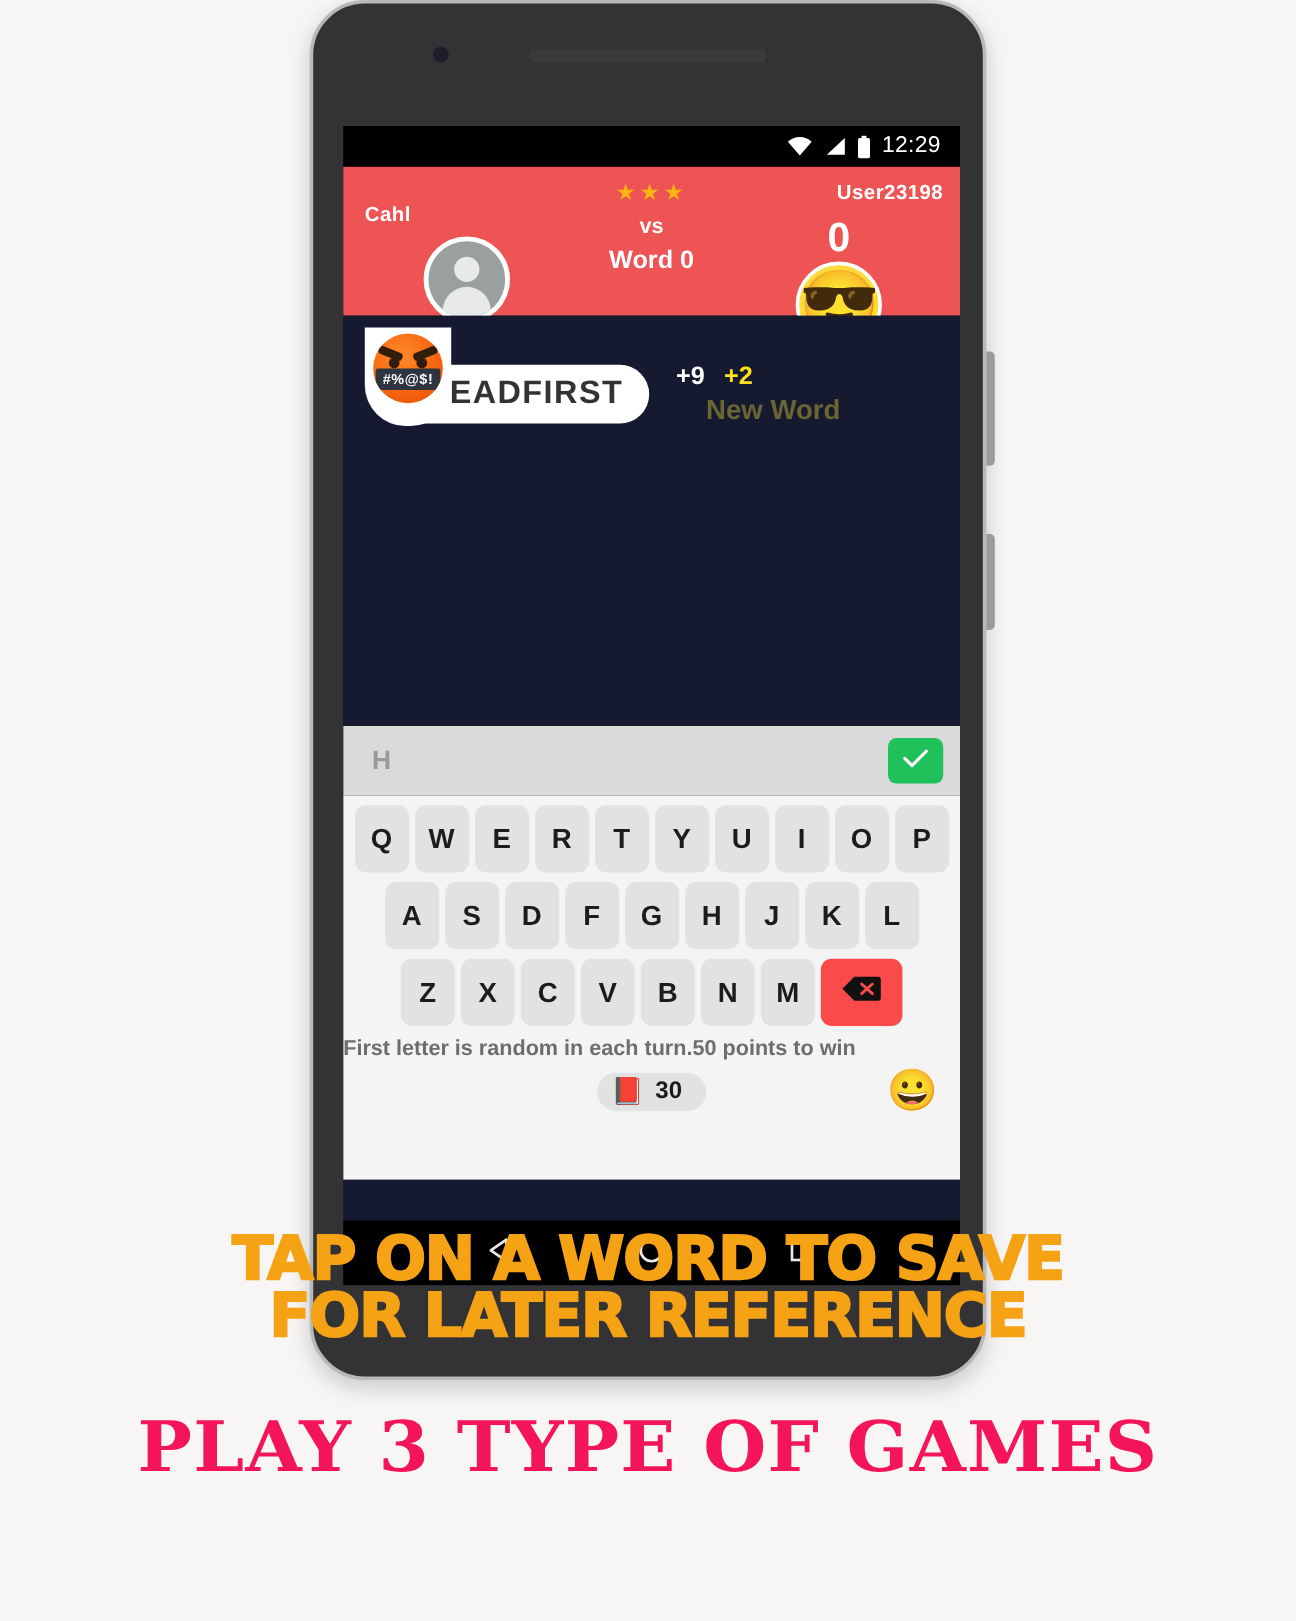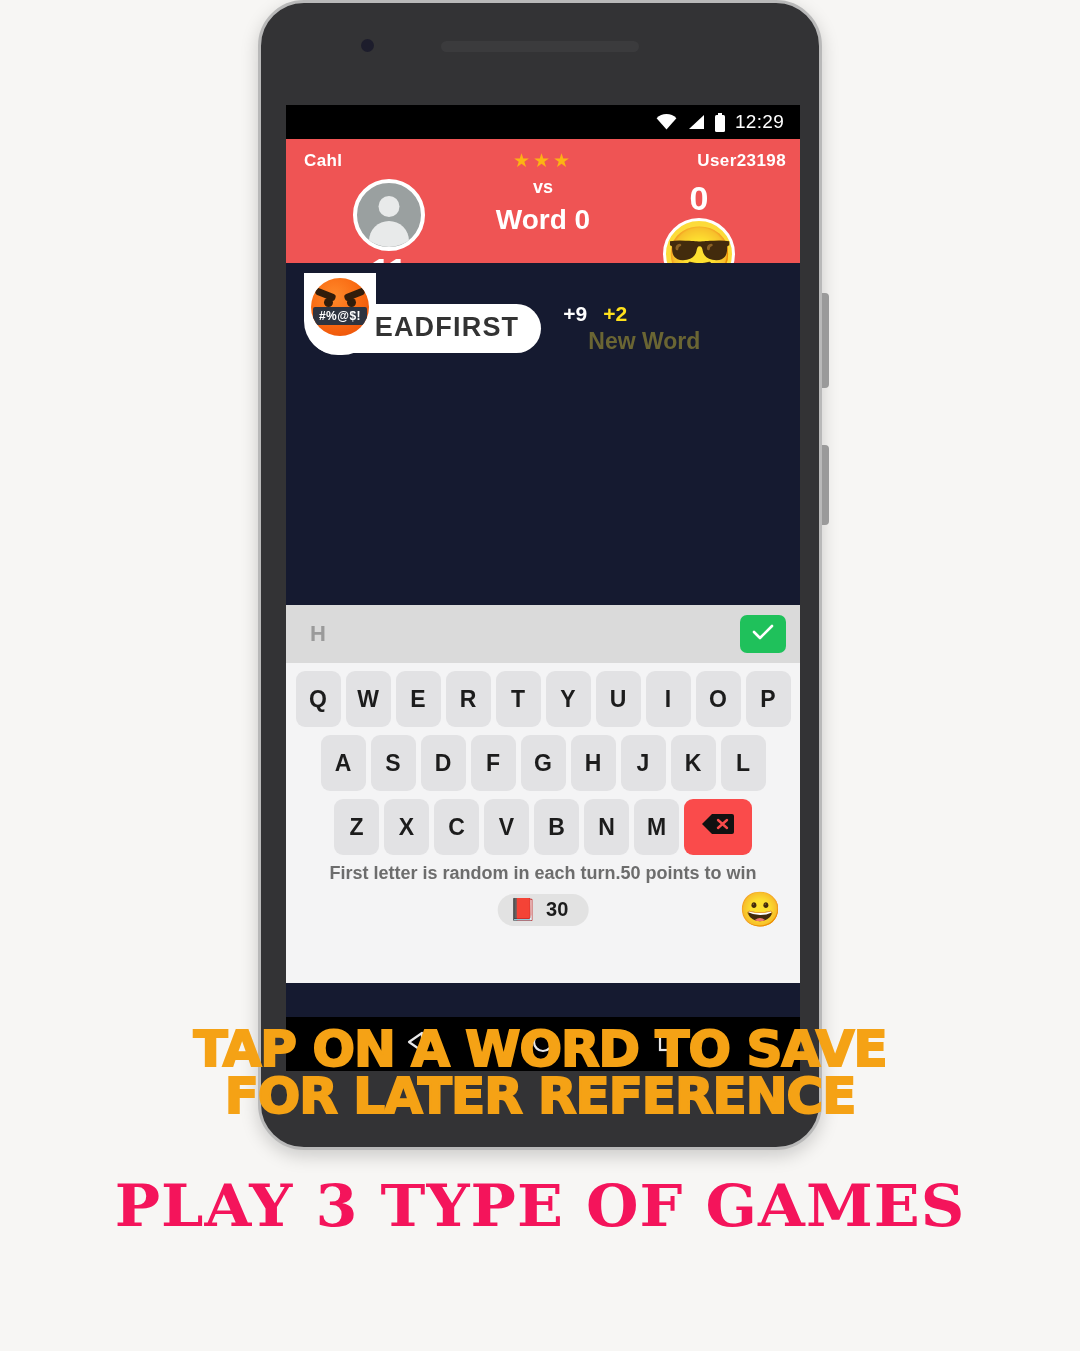--- a/index.html
+++ b/index.html
@@ -105,21 +105,21 @@
   .player-col {
     width: 190px;
     padding-top: 12px;
   }
   .player-name {
     color: #fff;
     font-size: 17px;
     font-weight: bold;
     letter-spacing: .4px;
   }
-  #player-left  .player-name { padding-left: 18px; text-align: left; }
+  #player-left  .player-name { padding-left: 18px; text-align: left; margin-top: 18px; }
   #player-right .player-name { padding-right: 14px; text-align: right; }
   .player-row {
     display: flex;
     align-items: center;
     margin-top: 8px;
     flex-direction: column;
   }
   #player-left  .player-row { padding-left: 16px; }
   #player-right .player-row { padding-right: 12px; justify-content: flex-end; }
   .score-num {
@@ -169,21 +169,21 @@
     text-align: center;
   }
   #vs-col {
     position: absolute;
     left: 0; right: 0; top: 10px;
     text-align: center;
     pointer-events: none;
   }
   #stars { font-size: 19px; color: #fcb314; letter-spacing: 3px; }
   #vs-label  { color:#fff; font-size: 18px; font-weight: bold; margin-top: 5px; }
-  #round-label { color:#fff; font-size: 28px; font-weight: bold; margin-top: 6px; }
+  #round-label { color:#fff; font-size: 21px; font-weight: bold; margin-top: 6px; }
 
   
   #board {
     position: relative;
     height: 342px;
     background: #151a30;
   }
   #word-row {
     position: absolute;
     left: 22px;
@@ -320,21 +320,20 @@
     justify-content: center;
     font-size: 23px;
     font-weight: bold;
     color: #1c1c1c;
   }
   .key.backspace {
     background: #fa4b4b;
     width: 68px;
   }
   #kb-hint {
-    text-align: center;
     color: #6d6d6d;
     font-size: 18px;
     font-weight: bold;
     margin-top: 4px;
   }
   #kb-footer {
     position: relative;
     height: 48px;
     margin-top: 6px;
   }

